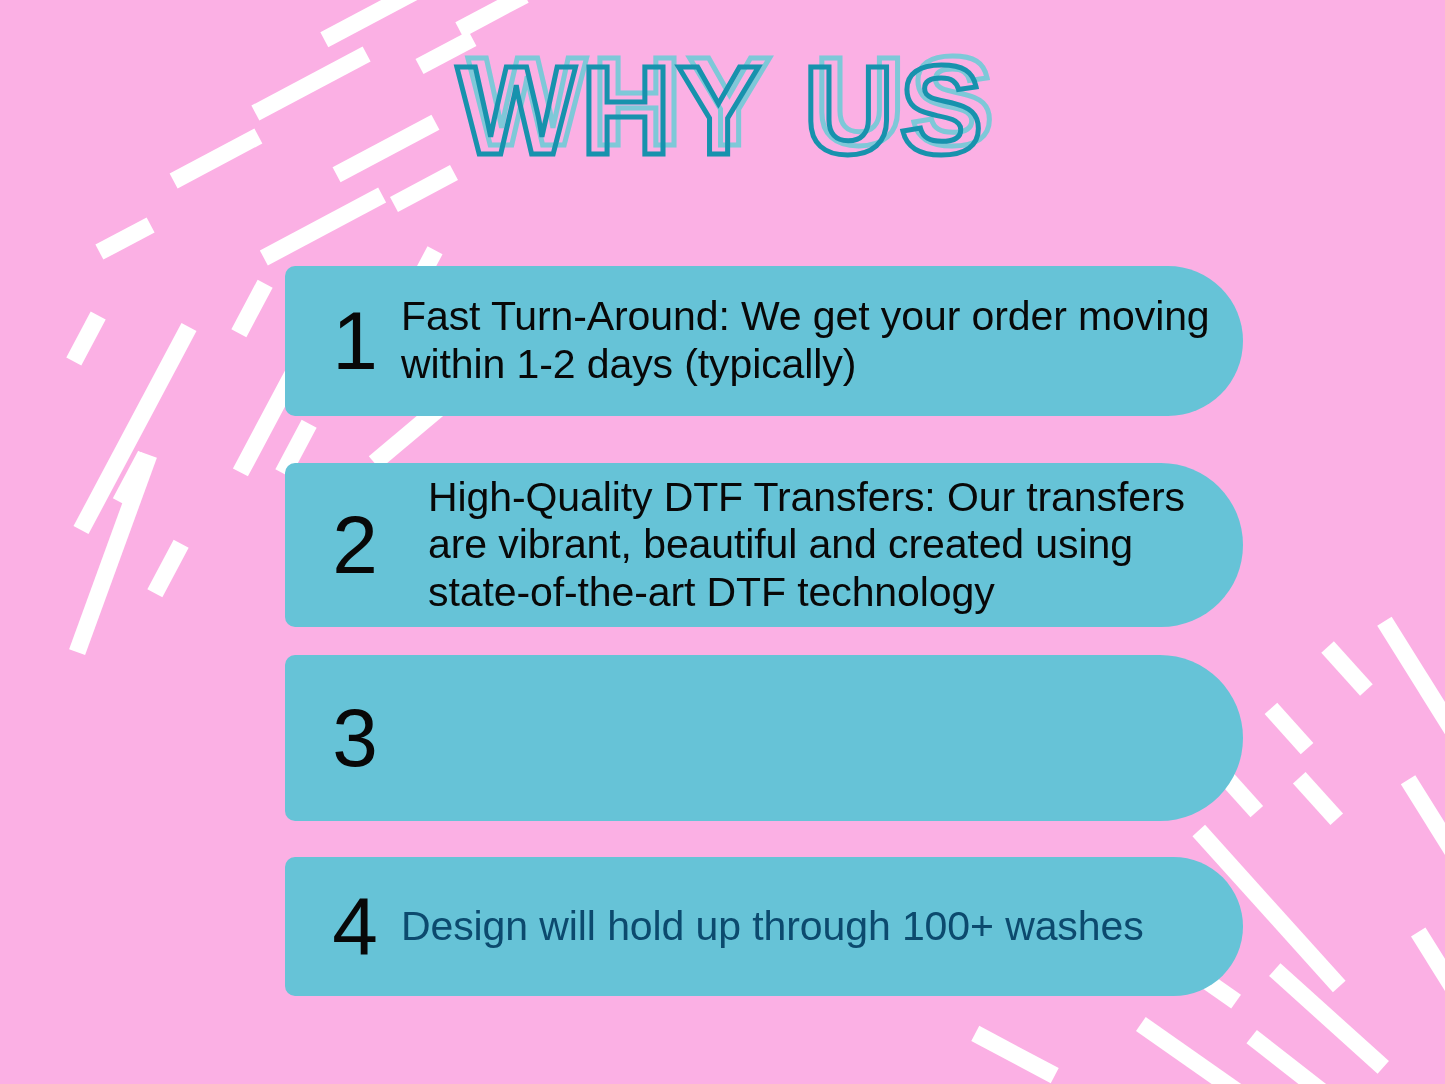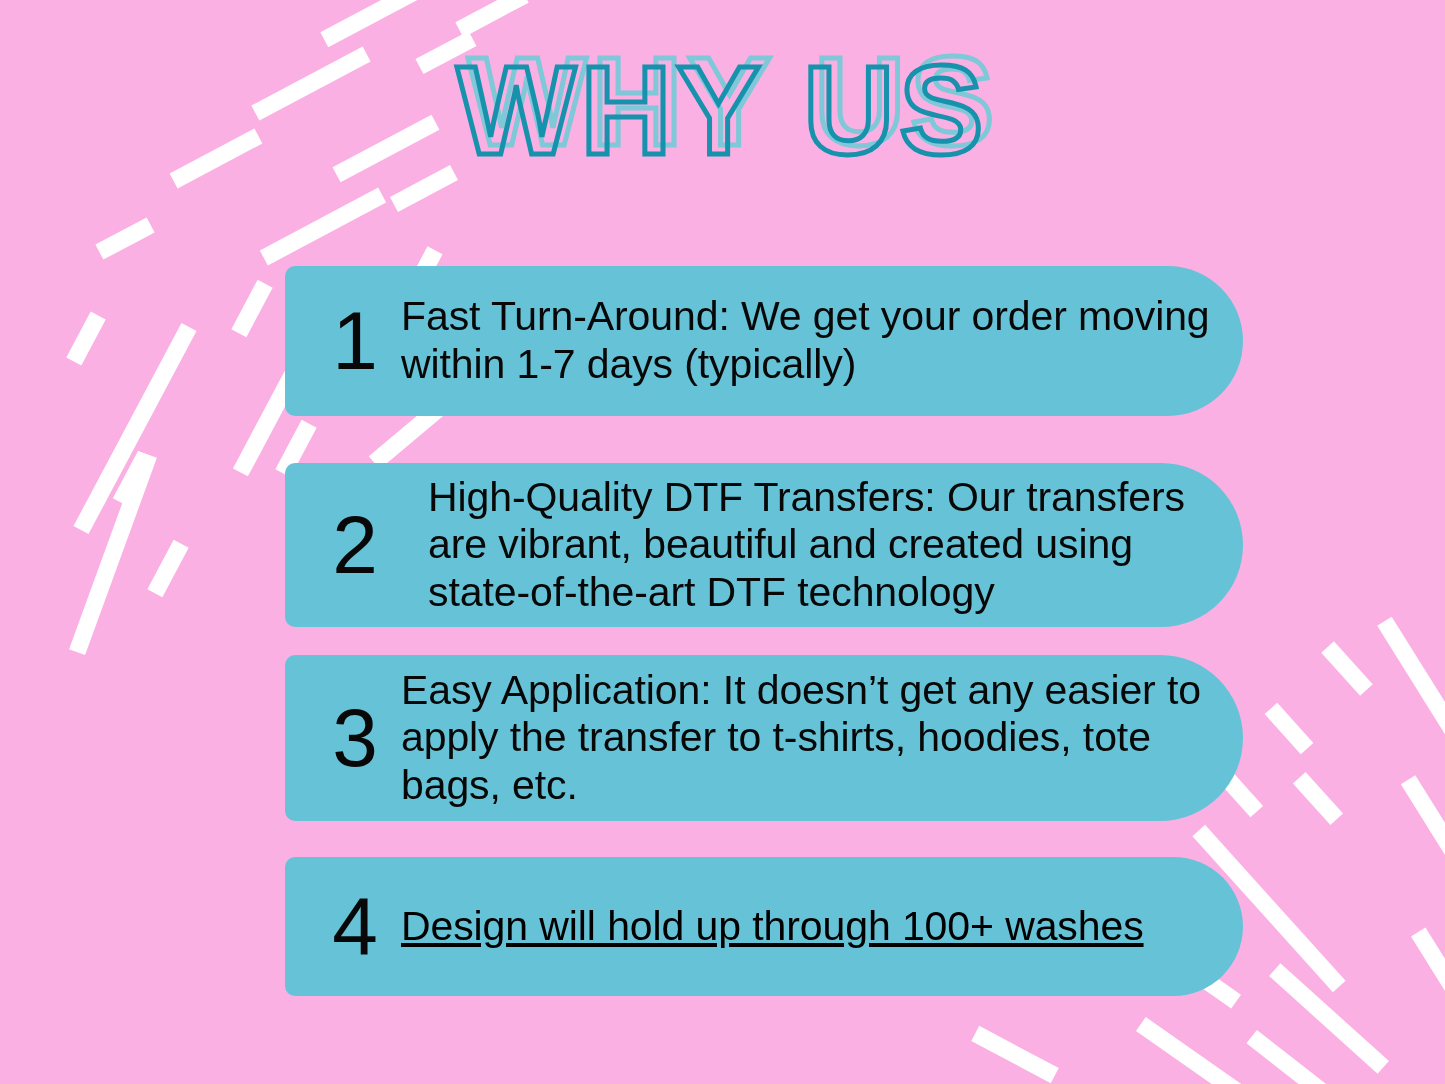--- a/index.html
+++ b/index.html
@@ -156,31 +156,30 @@
 
   <div id="title-wrap">
     <div class="title-text">
       <span class="title-shadow" style="-webkit-text-stroke: 5px rgb(126, 200, 216);">WHY US</span>
       <span class="title-main" style="-webkit-text-stroke: 5px rgb(23, 146, 173);">WHY US</span>
     </div>
   </div>
 
   <div class="card" id="card-1" style="background: rgb(102, 195, 215);">
     <div class="card-num" style="color: rgb(8, 8, 8);">1</div>
-    <div class="card-text" style="color: rgb(8, 8, 8);">Fast Turn-Around: We get your order moving within 1-7 days (typically)</div>
+    <div class="card-text" style="color: rgb(8, 8, 8);">Fast Turn-Around: We get your order moving within 1-2 days (typically)</div>
   </div>
 
   <div class="card" id="card-2" style="background: rgb(102, 195, 215);">
     <div class="card-num" style="color: rgb(8, 8, 8);">2</div>
     <div class="card-text" style="color: rgb(8, 8, 8); margin-left: 27px;">High-Quality DTF Transfers: Our transfers are vibrant, beautiful and created using state-of-the-art DTF technology</div>
   </div>
 
   <div class="card" id="card-3" style="background: rgb(102, 195, 215);">
     <div class="card-num" style="color: rgb(8, 8, 8);">3</div>
-    <div class="card-text" style="color: rgb(8, 8, 8);">Easy Application: It doesn’t get any easier to apply the transfer to t-shirts, hoodies, tote bags, etc.</div>
   </div>
 
   <div class="card" id="card-4" style="background: rgb(102, 195, 215);">
     <div class="card-num" style="color: rgb(8, 8, 8);">4</div>
-    <div class="card-text" style="color: #000000; text-decoration: underline;">Design will hold up through 100+ washes</div>
+    <div class="card-text" style="color: #0c4a6e;">Design will hold up through 100+ washes</div>
   </div>
 
 </div>
 
 </body></html>

